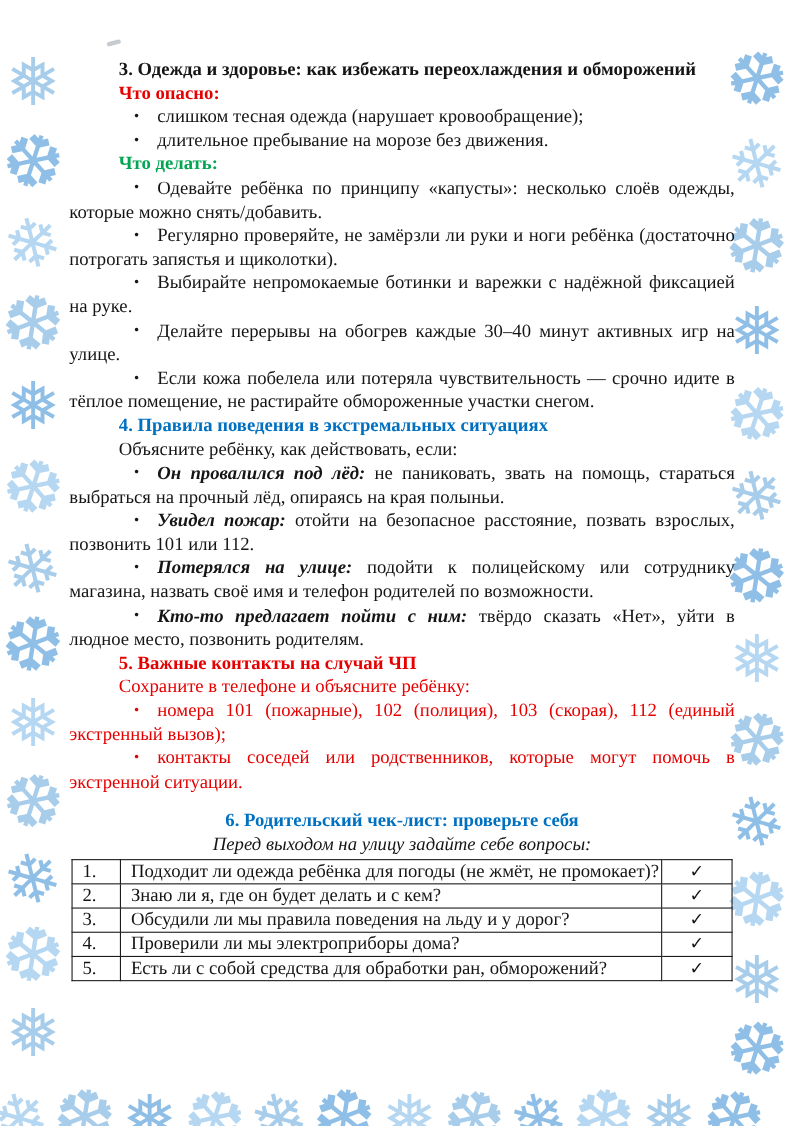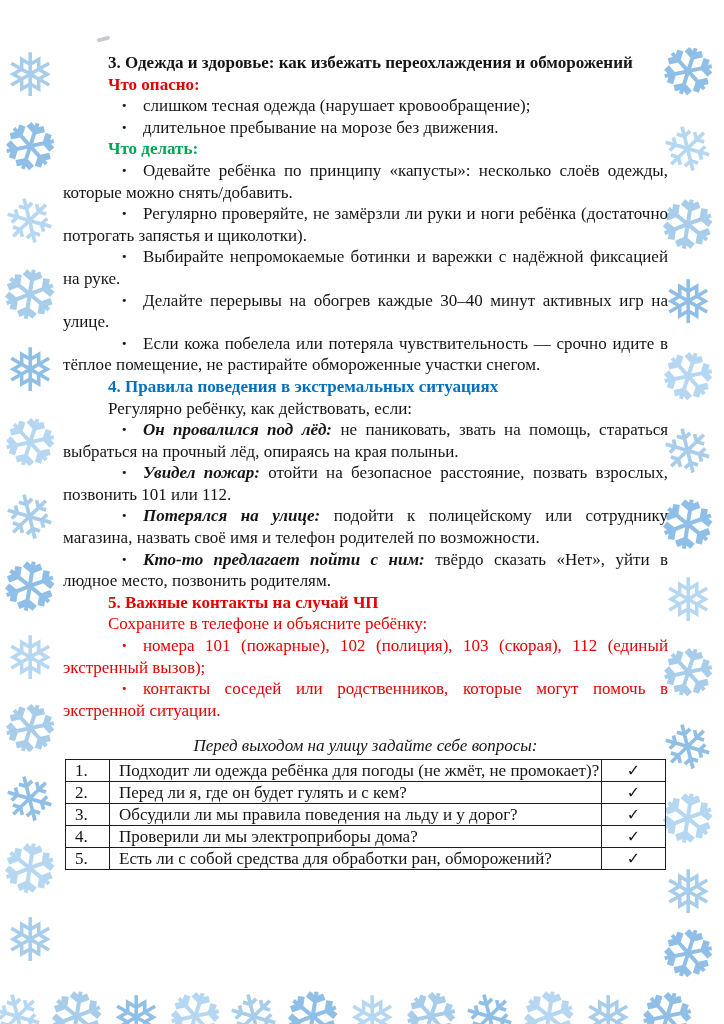--- a/index.html
+++ b/index.html
@@ -109,52 +109,53 @@
 
     <p class="h-green">Что делать:</p>
 
     <p class="li"><span class="bullet">•</span><span>Одевайте ребёнка по принципу «капусты»: несколько слоёв одежды, которые можно снять/добавить.</span></p>
     <p class="li"><span class="bullet">•</span><span>Регулярно проверяйте, не замёрзли ли руки и ноги ребёнка (достаточно потрогать запястья и щиколотки).</span></p>
     <p class="li"><span class="bullet">•</span><span>Выбирайте непромокаемые ботинки и варежки с надёжной фиксацией на руке.</span></p>
     <p class="li"><span class="bullet">•</span><span>Делайте перерывы на обогрев каждые 30–40 минут активных игр на улице.</span></p>
     <p class="li"><span class="bullet">•</span><span>Если кожа побелела или потеряла чувствительность — срочно идите в тёплое помещение, не растирайте обмороженные участки снегом.</span></p>
 
     <p class="h-blue">4. Правила поведения в экстремальных ситуациях</p>
-    <p class="indent">Регулярно ребёнку, как действовать, если:</p>
+    <p class="indent">Объясните ребёнку, как действовать, если:</p>
 
     <p class="li"><span class="bullet">•</span><span class="lead">Он провалился под лёд:</span><span> не паниковать, звать на помощь, стараться выбраться на прочный лёд, опираясь на края полыньи.</span></p>
     <p class="li"><span class="bullet">•</span><span class="lead">Увидел пожар:</span><span> отойти на безопасное расстояние, позвать взрослых, позвонить 101 или 112.</span></p>
     <p class="li"><span class="bullet">•</span><span class="lead">Потерялся на улице:</span><span> подойти к полицейскому или сотруднику магазина, назвать своё имя и телефон родителей по возможности.</span></p>
     <p class="li"><span class="bullet">•</span><span class="lead">Кто-то предлагает пойти с ним:</span><span> твёрдо сказать «Нет», уйти в людное место, позвонить родителям.</span></p>
 
     <p class="h-red5">5. Важные контакты на случай ЧП</p>
     <p class="indent red">Сохраните в телефоне и объясните ребёнку:</p>
 
     <p class="li red"><span class="bullet">•</span><span>номера 101 (пожарные), 102 (полиция), 103 (скорая), 112 (единый экстренный вызов);</span></p>
     <p class="li red"><span class="bullet">•</span><span>контакты соседей или родственников, которые могут помочь в экстренной ситуации.</span></p>
 
     <div class="h6wrap">
+      <p class="h6">6. Родительский чек-лист: проверьте себя</p>
       <p class="sub6">Перед выходом на улицу задайте себе вопросы:</p>
     </div>
 
     <table class="check">
       <colgroup>
           <col style="width:44px">
           <col style="width:492px">
           <col style="width:64px">
         </colgroup>
       <tbody>
         <tr>
           <td>1.</td>
           <td>Подходит ли одежда ребёнка для погоды (не жмёт, не промокает)?</td>
           <td class="cell-mark">✓</td>
         </tr>
         <tr>
           <td>2.</td>
-          <td>Перед ли я, где он будет гулять и с кем?</td>
+          <td>Знаю ли я, где он будет делать и с кем?</td>
           <td class="cell-mark">✓</td>
         </tr>
         <tr>
           <td>3.</td>
           <td>Обсудили ли мы правила поведения на льду и у дорог?</td>
           <td class="cell-mark">✓</td>
         </tr>
         <tr>
           <td>4.</td>
           <td>Проверили ли мы электроприборы дома?</td>

